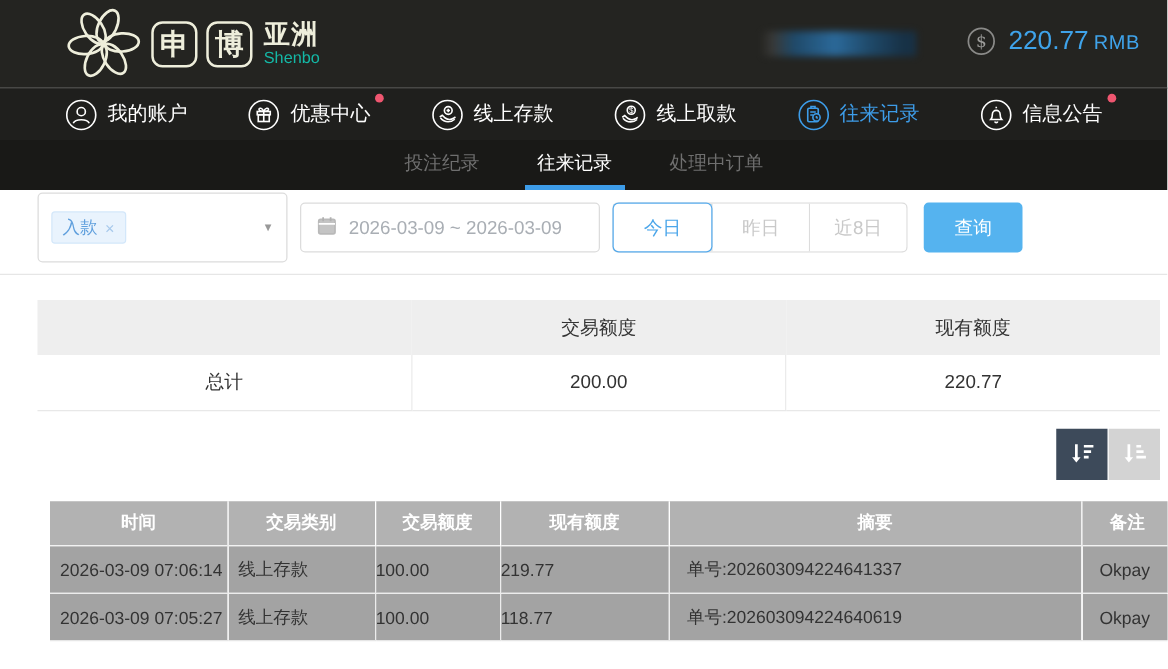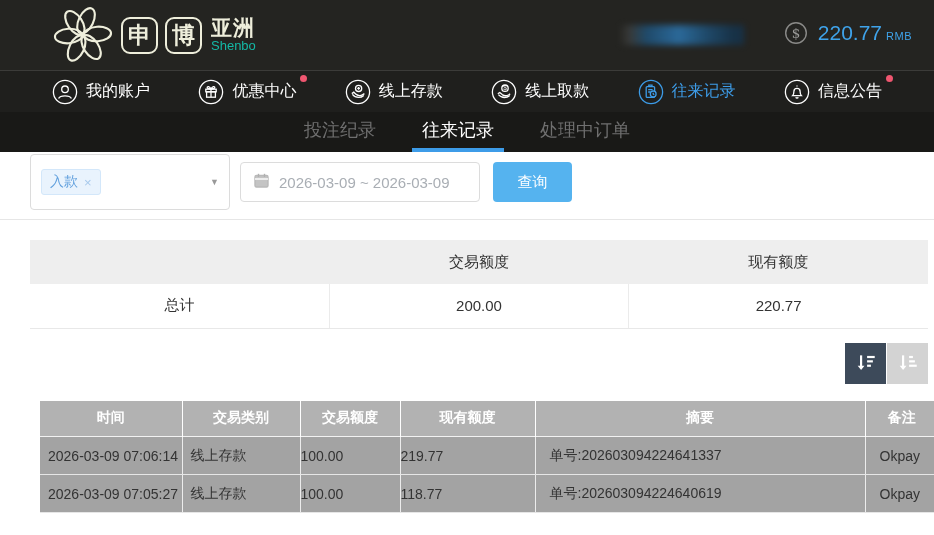--- a/index.html
+++ b/index.html
@@ -16,35 +16,35 @@
   .logo-txt { display:flex; flex-direction:column; line-height:1.05; margin-left:2px; }
   .logo-region { font-size:21px; font-weight:bold; letter-spacing:1px; }
   .logo-sub { font-size:13px; color:#14b8a6; }
   .top-right { margin-left:auto; display:flex; align-items:center; gap:14px; }
   .redacted { width:125px; height:20px; border-radius:2px; margin-right:26px;
               background:linear-gradient(90deg,#35353300 0%,#3a3a38 8%,#1f4c6e 22%,#2c6da0 48%,#1f4c6e 70%,#173248 92%);
               filter:blur(3px); opacity:.95; }
   .balance { display:flex; align-items:baseline; gap:4px; color:#3fa3ea; }
   .balance .dollar-ic { align-self:center; margin-right:6px; }
   .balance-amt { font-size:21px; }
-  .balance-cur { font-size:11px; letter-spacing:.5px; }
+  .balance-cur { font-size:16px; letter-spacing:.5px; }
 
   
   .navbar { height:42px; background:#1f1f1d; border-top:1px solid #3b3b39;
             display:flex; align-items:center; justify-content:space-between; padding:0 52px; }
   .nav-item { display:flex; align-items:center; gap:8px; color:#fefefe; font-size:16px;
               position:relative; cursor:pointer; }
   .nav-item.active { color:#3d9ce8; }
   .nav-item svg { display:block; }
   .nav-dot { position:absolute; top:-4px; right:-11px; width:7px; height:7px;
              border-radius:50%; background:#ef5670; }
 
   
   .subnav { height:40px; background:#191917; display:flex; justify-content:center; align-items:stretch; gap:26px; }
-  .subtab { display:flex; align-items:center; padding:0 10px; font-size:18px; color:#6f6f6f;
+  .subtab { display:flex; align-items:center; padding:0 10px; font-size:15px; color:#6f6f6f;
             border-bottom:4px solid transparent; cursor:pointer; }
   .subtab.active { color:#ffffff; border-bottom-color:#3d9ce8; }
 
   
   .filters { display:flex; align-items:center; margin:10px 0 0 30px; height:40px; }
   .select-box { width:200px; height:56px; border:1px solid #dcdcdc; border-radius:4px;
                 display:flex; align-items:center; padding:0 10px; background:#fff; cursor:pointer; }
   .type-tag { background:#e9f3fd; border:1px solid #d3e7fa; border-radius:3px;
               color:#5f9fdd; font-size:14px; padding:3px 8px; display:flex; gap:6px; align-items:center; }
   .type-tag .x { color:#a7c9ec; font-size:13px; cursor:pointer; }
@@ -226,20 +226,25 @@
     <span>
       <svg width="17" height="17" viewBox="0 0 17 17" fill="none" stroke="#b9b9b9" stroke-width="1.4">
         <rect x="2" y="3.5" width="13" height="11.5" rx="1.5" fill="#c4c4c4" stroke="#b9b9b9"></rect>
         <line x1="2" y1="7" x2="15" y2="7" stroke="#fff"></line>
         <line x1="5.5" y1="1.8" x2="5.5" y2="5" stroke="#b0b0b0"></line>
         <line x1="11.5" y1="1.8" x2="11.5" y2="5" stroke="#b0b0b0"></line>
       </svg>
     </span>
     <span>2026-03-09 ~ 2026-03-09</span>
   </div>
+  <div class="quick-group">
+    <div class="qbtn active">今日</div>
+    <div class="qbtn">昨日</div>
+    <div class="qbtn">近8日</div>
+  </div>
   <button class="search-btn">查询</button>
 </div>
 
 <div class="hr-sep"></div>
 
 <table class="summary">
   <thead>
     <tr>
       <th></th>
       <th>交易额度</th>

